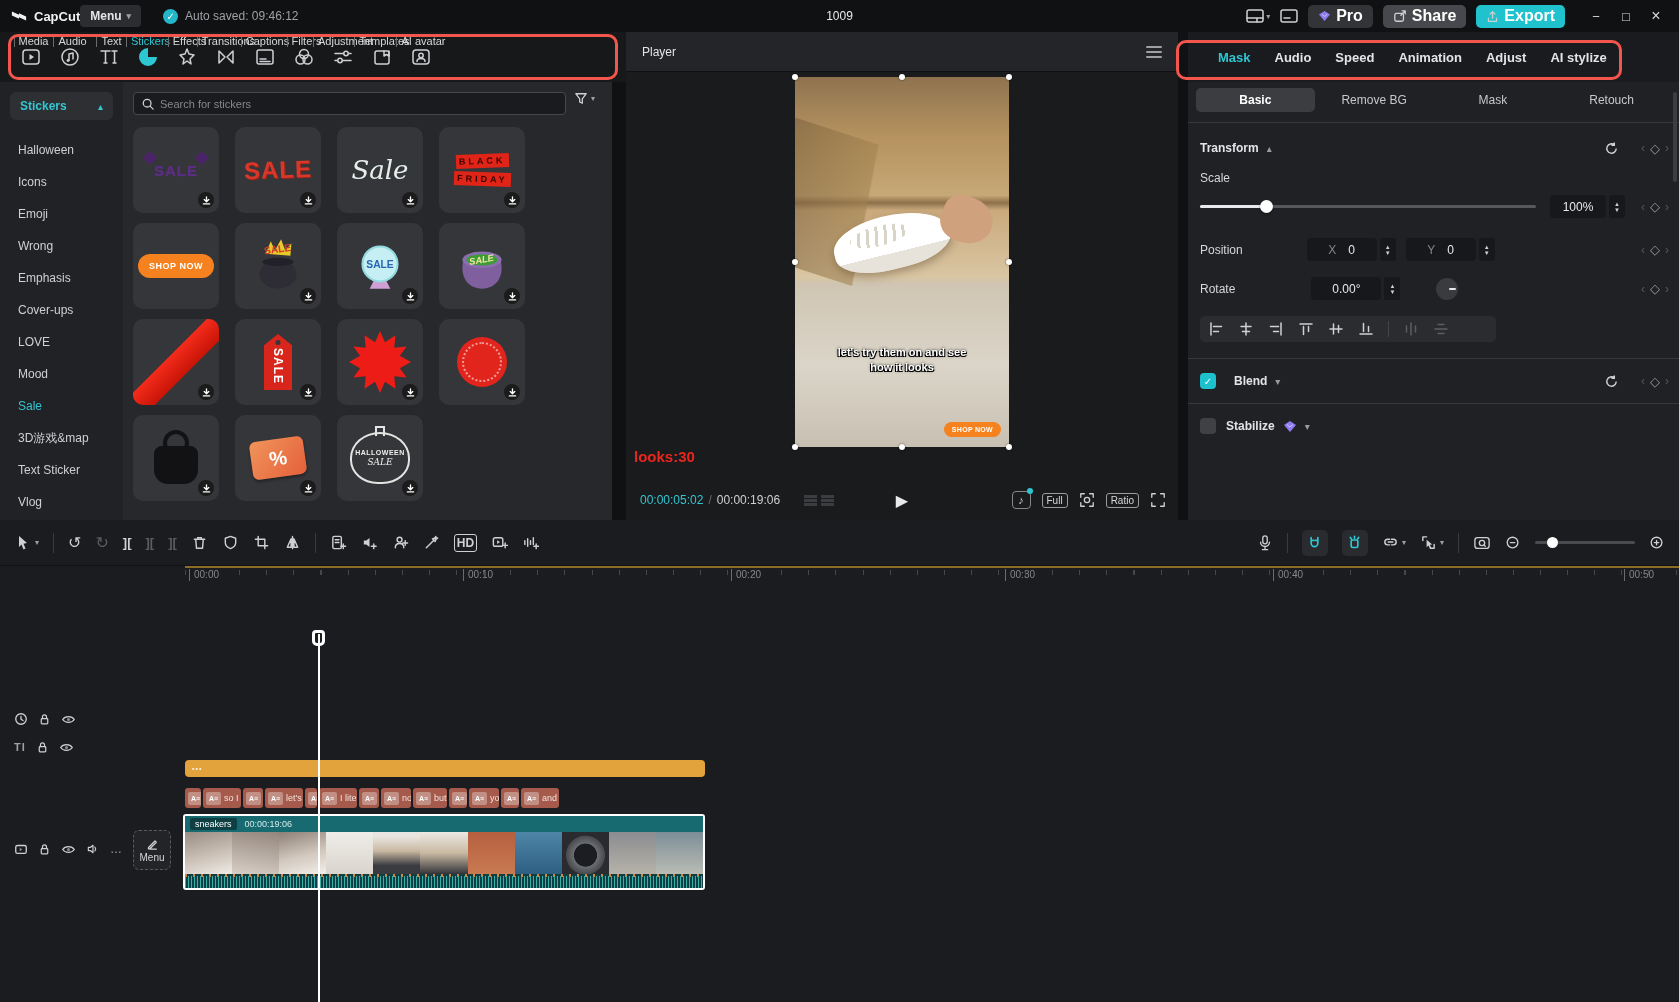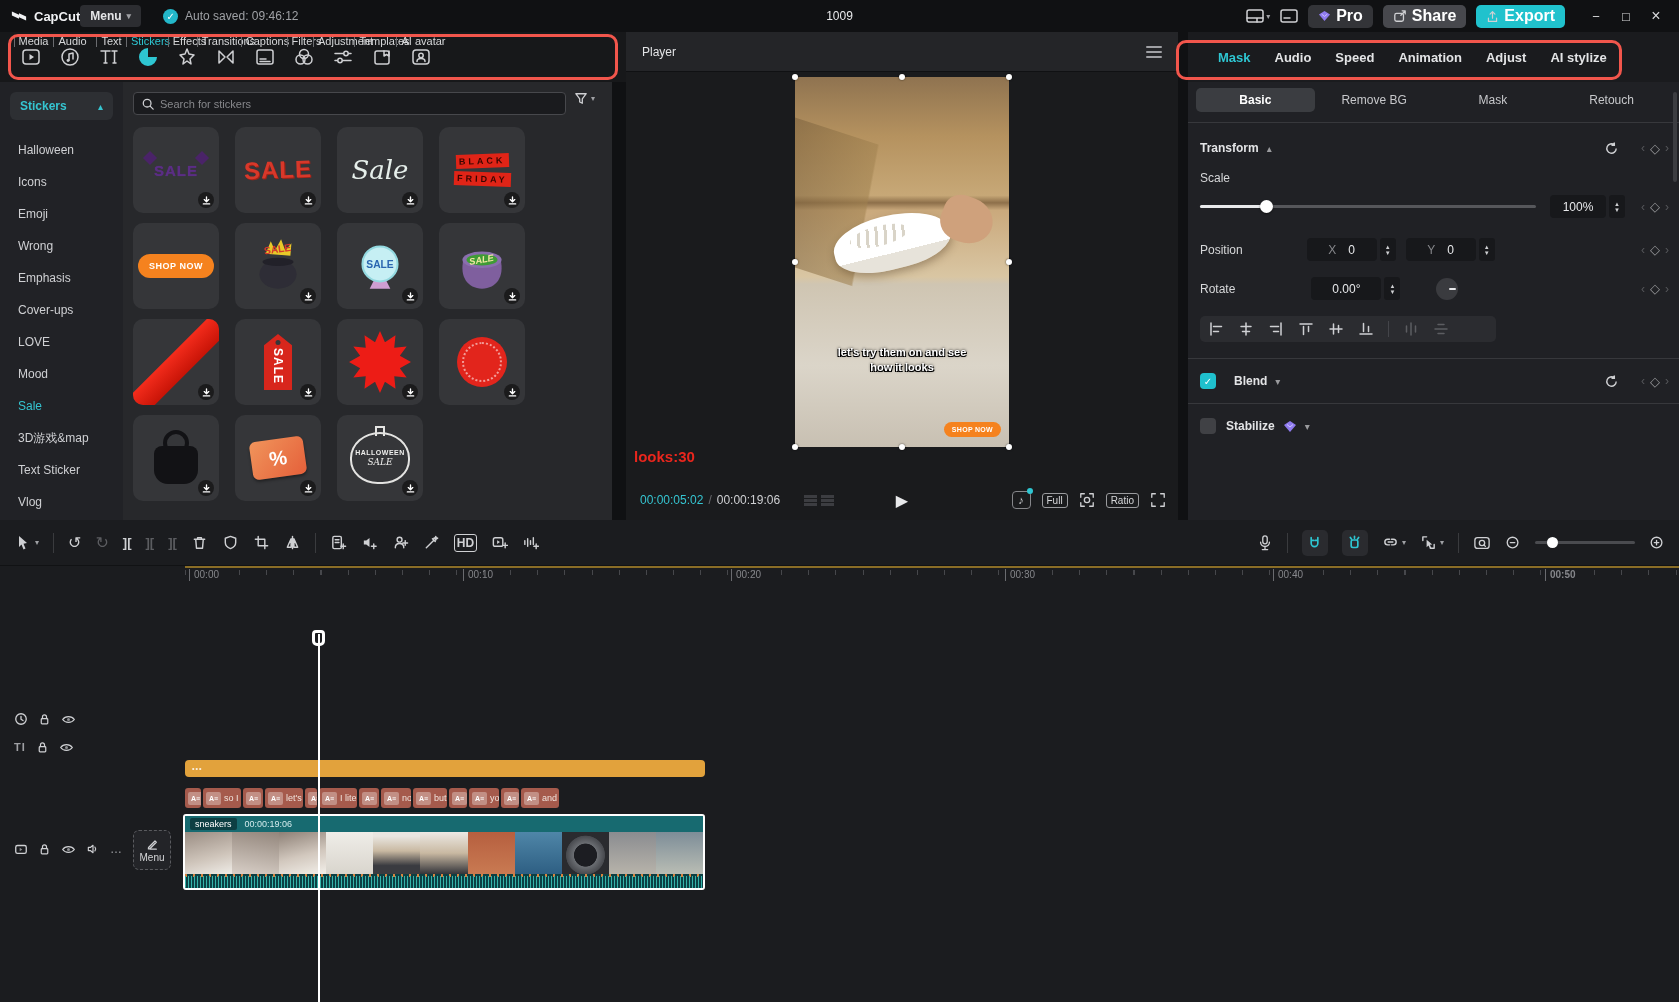--- a/index.html
+++ b/index.html
@@ -851,21 +851,21 @@
     </div>
 
     <div class="ruler">
       <span class="amber"></span>
       <span class="ticks"></span>
       <span class="rlabel" style="left:189px;">00:00</span>
       <span class="rlabel" style="left:463px;">00:10</span>
       <span class="rlabel" style="left:731px;">00:20</span>
       <span class="rlabel" style="left:1005px;">00:30</span>
       <span class="rlabel" style="left:1273px;">00:40</span>
-      <span class="rlabel" style="left:1545px;font-weight:bold;">00:50</span>
+      <span class="rlabel" style="left:1624px;">00:50</span>
     </div>
 
     <div class="tracks">
 
       <div class="th-row" style="top:126px;">
         <svg width="14" height="14" viewBox="0 0 16 16" class="i">
             <circle cx="8" cy="8" r="6"></circle>
             <path d="M8 5 v3.3 l2.3 1.5"></path>
           </svg>
         <svg width="13" height="14" viewBox="0 0 16 16" class="i">

